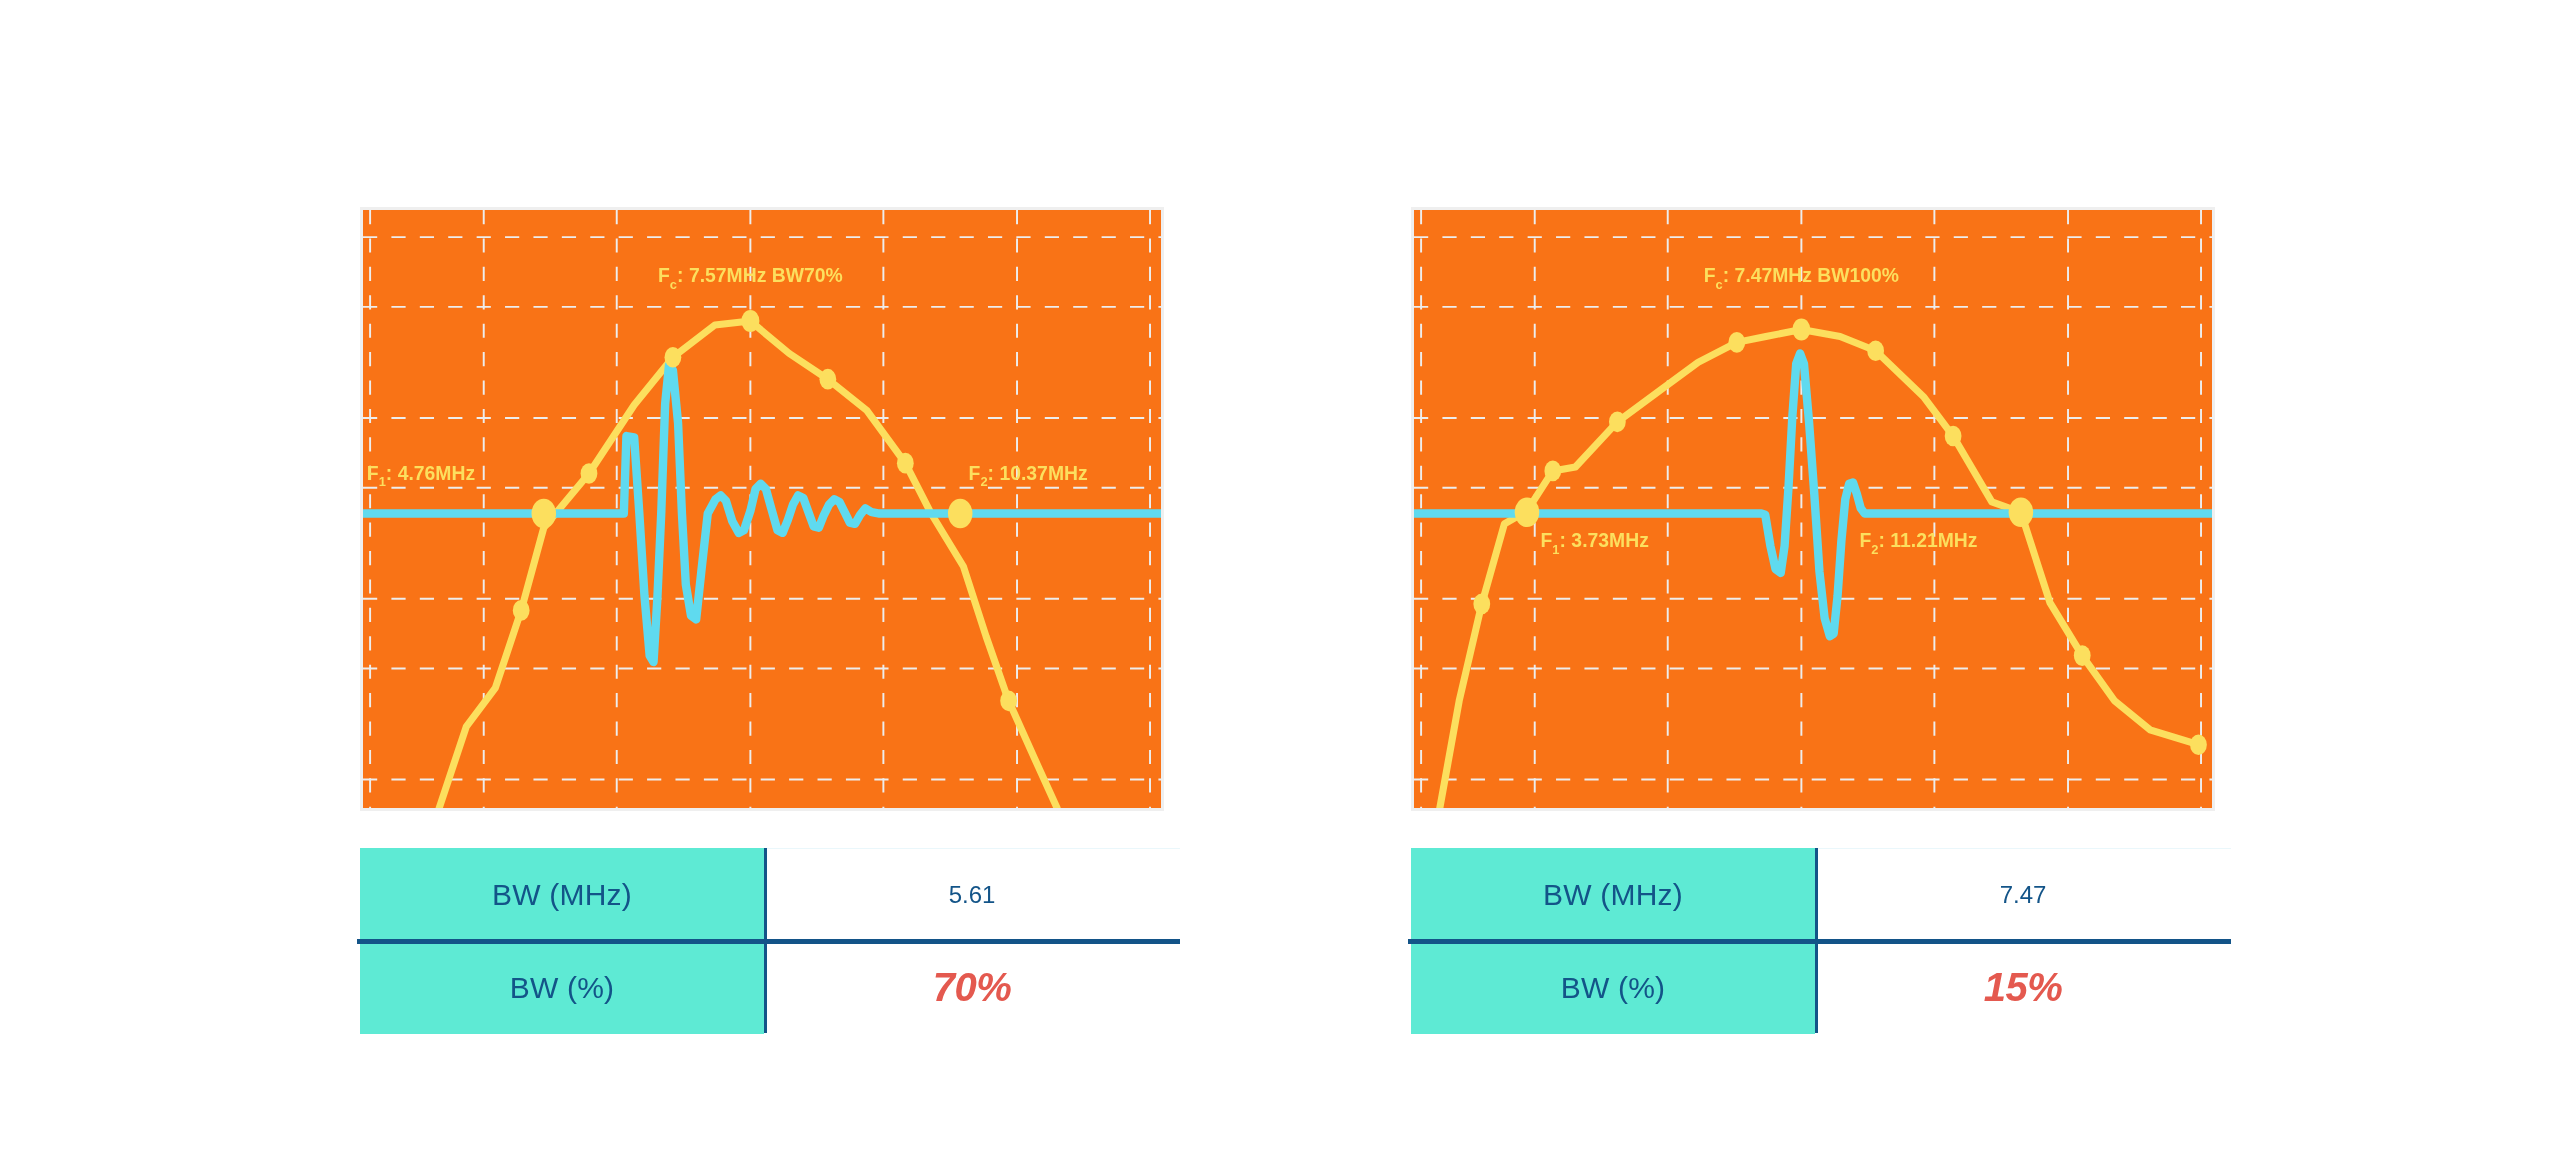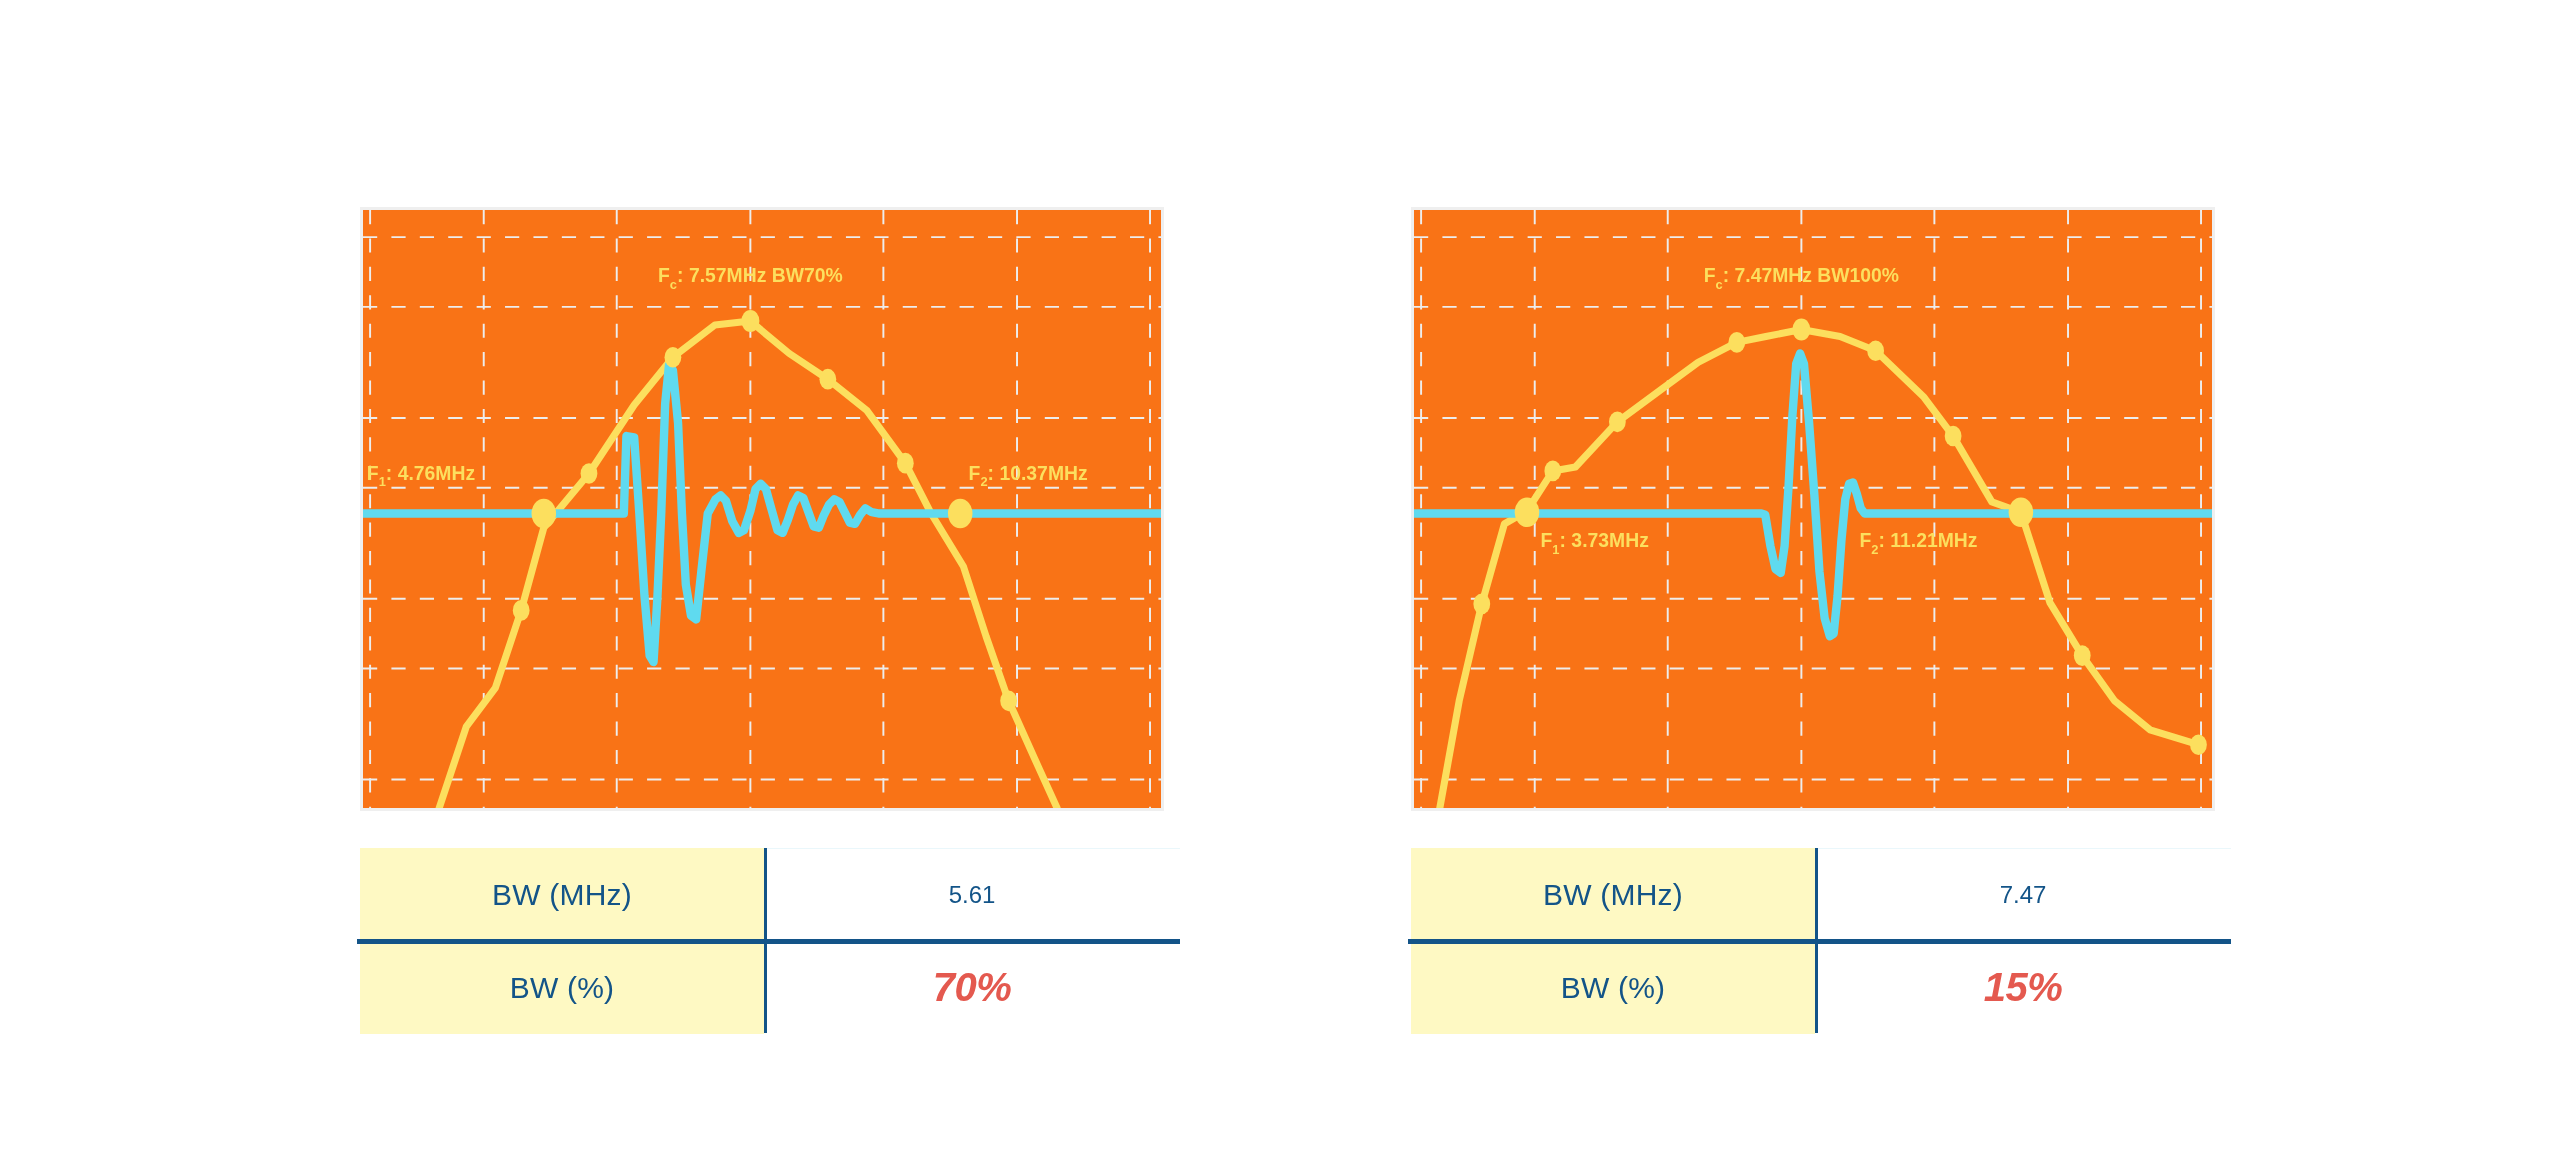--- a/index.html
+++ b/index.html
@@ -39,21 +39,21 @@
   }
   .bw-table .vline{
     position:absolute;left:404px;top:0;width:3.2px;height:185px;background:#135488;
   }
   .bw-row{
     position:absolute;left:0;width:100%;height:93px;display:flex;
   }
   .bw-row.r1{top:0;}
   .bw-row.r2{top:93px;}
   .bw-head{
-    width:404px;height:100%;background:#fef9c3;
+    width:404px;height:100%;background:#5eead4;
     display:flex;align-items:center;justify-content:center;
     color:#135488;font-size:30px;letter-spacing:0.2px;
   }
   .bw-val{
     flex:1;height:100%;display:flex;align-items:center;justify-content:center;
   }
   .bw-val.num{color:#135488;font-size:24px;}
   .bw-val.pct{color:#e4594f;font-size:40px;font-weight:bold;letter-spacing:-0.6px;font-style:italic;}
 
   

